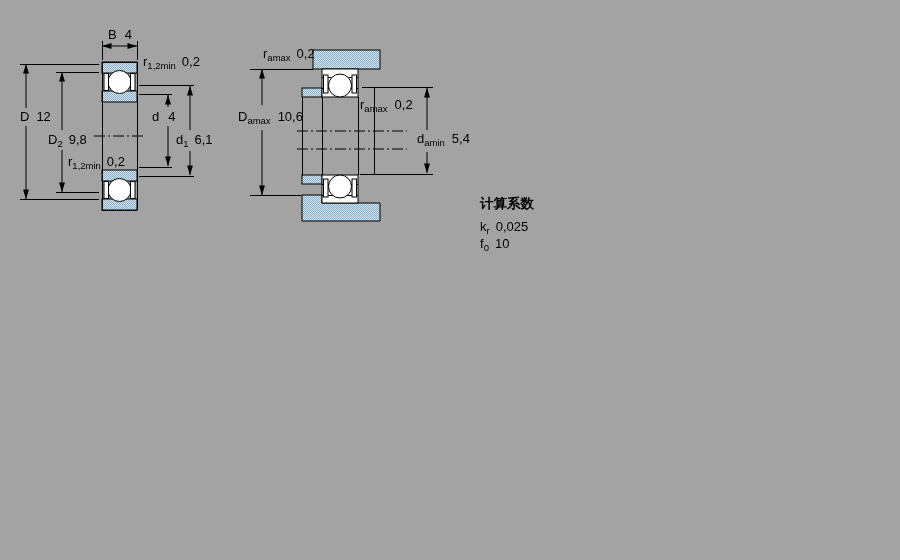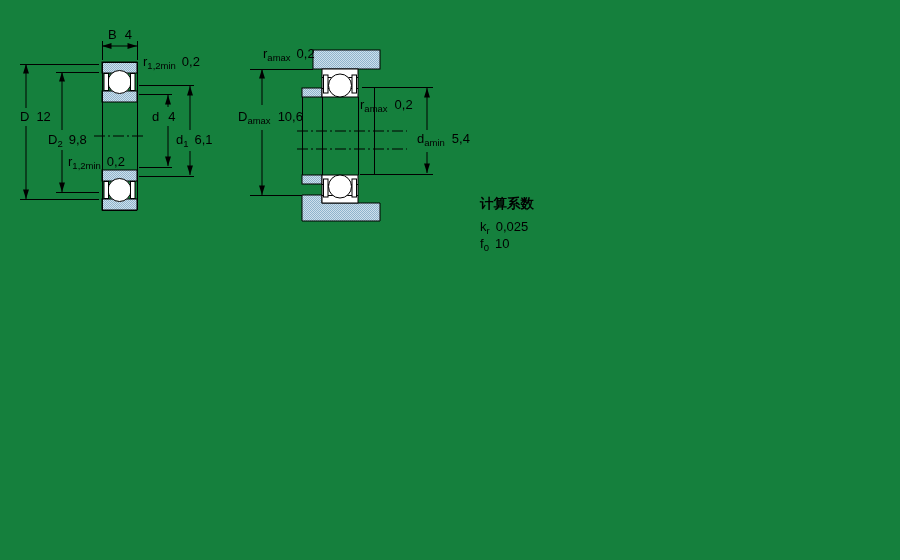--- a/index.html
+++ b/index.html
@@ -1,16 +1,16 @@
 <!DOCTYPE html>
 <html><head>
 <meta charset="utf-8">
 <style>
   html,body{margin:0;padding:0;background:#ffffff;}
-  .stage{position:relative;width:900px;height:560px;background:#15803d;overflow:hidden;}
+  .stage{position:relative;width:900px;height:560px;background:#a3a3a3;overflow:hidden;}
   svg text{font-family:"Liberation Sans","DejaVu Sans",sans-serif;font-size:13px;fill:#000;}
   svg .sub{font-size:9.5px;}
   svg .cjk{font-weight:bold;font-size:13.5px;font-family:"DejaVu Sans","Liberation Sans",sans-serif;}
   .ln{stroke:#000;stroke-width:1;fill:none;shape-rendering:crispEdges;}
   .lnsm{stroke:#000;stroke-width:1;fill:none;}
   .cl{stroke:#000;stroke-width:1;fill:none;stroke-dasharray:11 3 2 3;}
   .wfill{fill:#ffffff;stroke:#000;stroke-width:1;}
   .pat{stroke:#000;stroke-width:1;}
 </style>
 </head>

